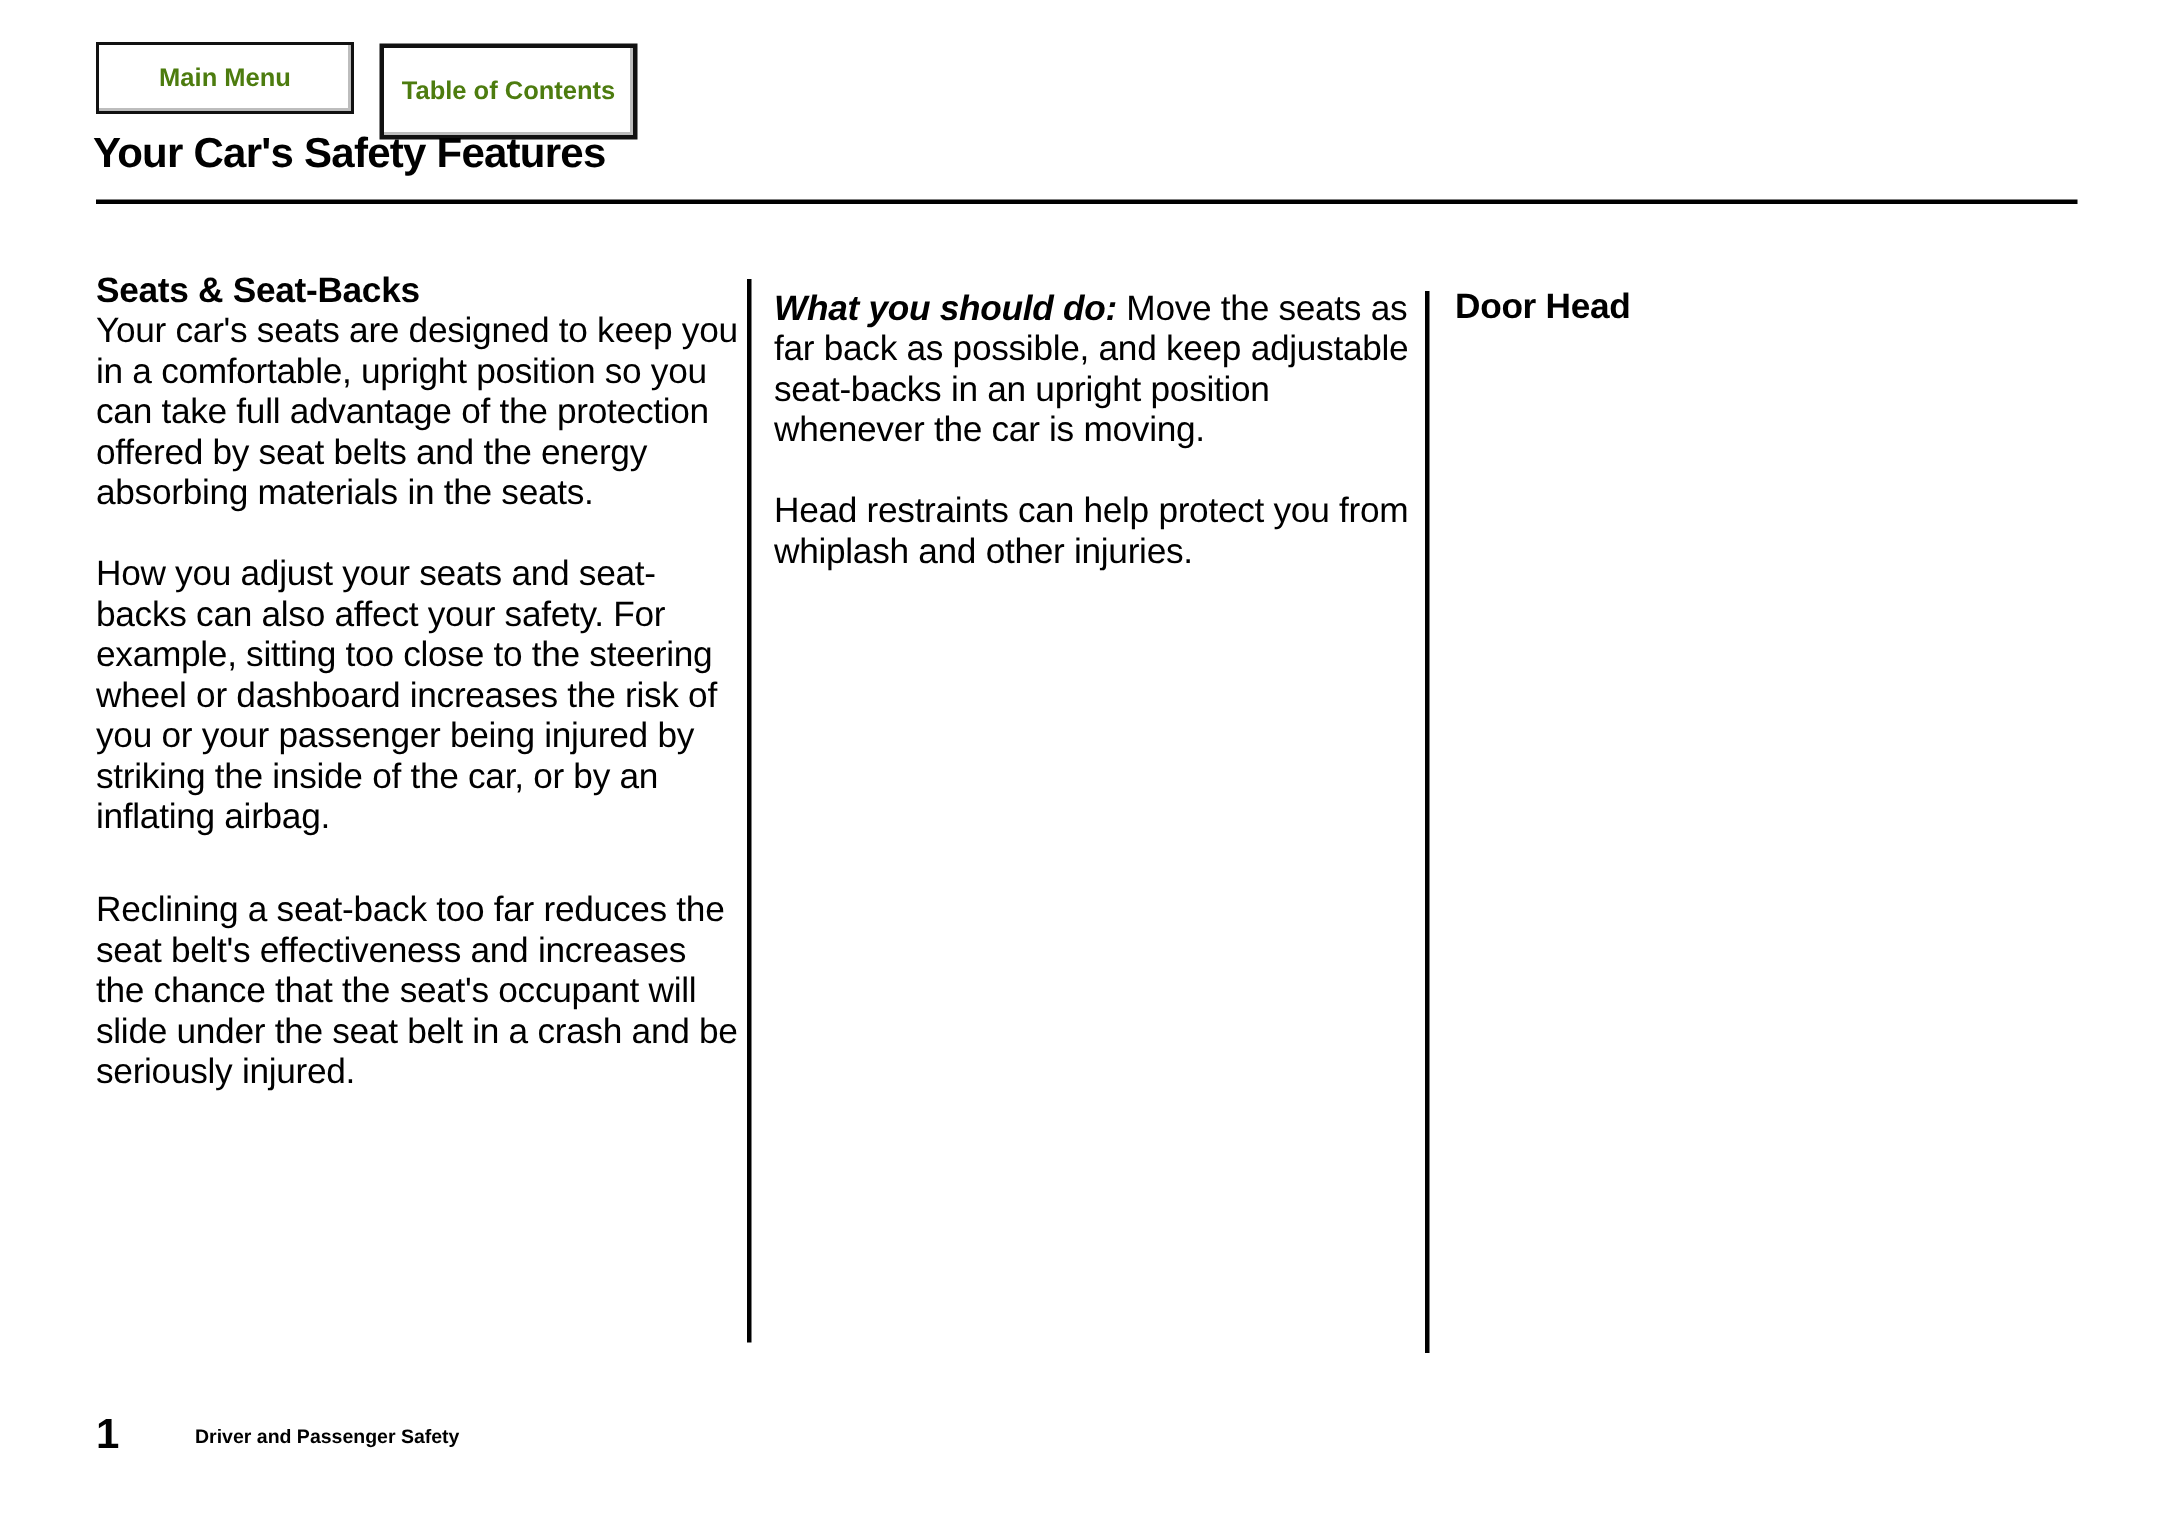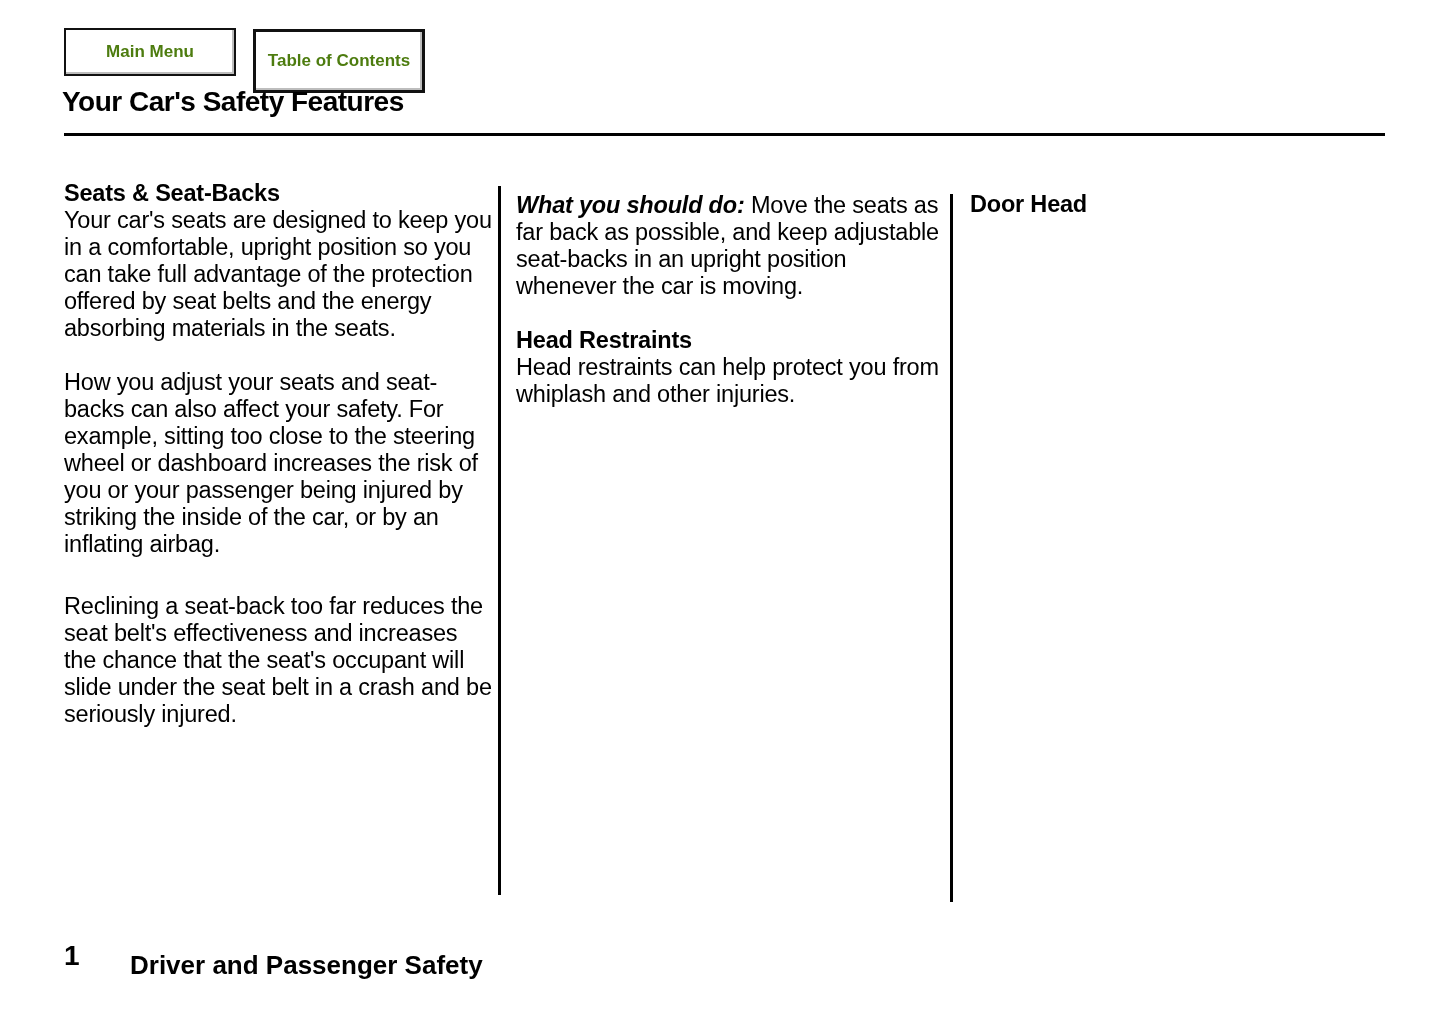--- a/index.html
+++ b/index.html
@@ -84,21 +84,21 @@
       position: absolute;
       left: 64px;
       top: 940px;
       font-size: 28px;
       font-weight: bold;
     }
     .footer-section {
       position: absolute;
       left: 130px;
       top: 950px;
-      font-size: 26px;
+      font-size: 13px;
       font-weight: bold;
     }
   </style>
 </head>
 <body>
 
 <button id="btn-main" class="nav-btn">Main Menu</button>
 <button id="btn-toc" class="nav-btn">Table of Contents</button>
 
 <h1 class="page-title">Your Car's Safety Features</h1>
@@ -111,21 +111,20 @@
   <p>How you adjust your seats and seat-backs can also affect your safety. For example, sitting too close to the steering wheel or dashboard increases the risk of you or your passenger being injured by striking the inside of the car, or by an inflating airbag.</p>
   <div class="gap"></div>
   <p style="margin-top:8px">Reclining a seat-back too far reduces the seat belt's effectiveness and increases the chance that the seat's occupant will slide under the seat belt in a crash and be seriously injured.</p>
 </section>
 
 <div id="divider-1" class="divider"></div>
 
 <section id="col-2" class="col">
   <p><span class="em-lead">What you should do:</span><span> Move the seats as far back as possible, and keep adjustable seat-backs in an upright position whenever the car is moving.</span></p>
   <div class="gap"></div>
-  <h2>Head Restraints</h2>
   <p>Head restraints can help protect you from whiplash and other injuries.</p>
 </section>
 
 <div id="divider-2" class="divider"></div>
 
 <section id="col-3" class="col">
   <h2>Door Head</h2>
 </section>
 
 <div class="footer-page">1</div>

